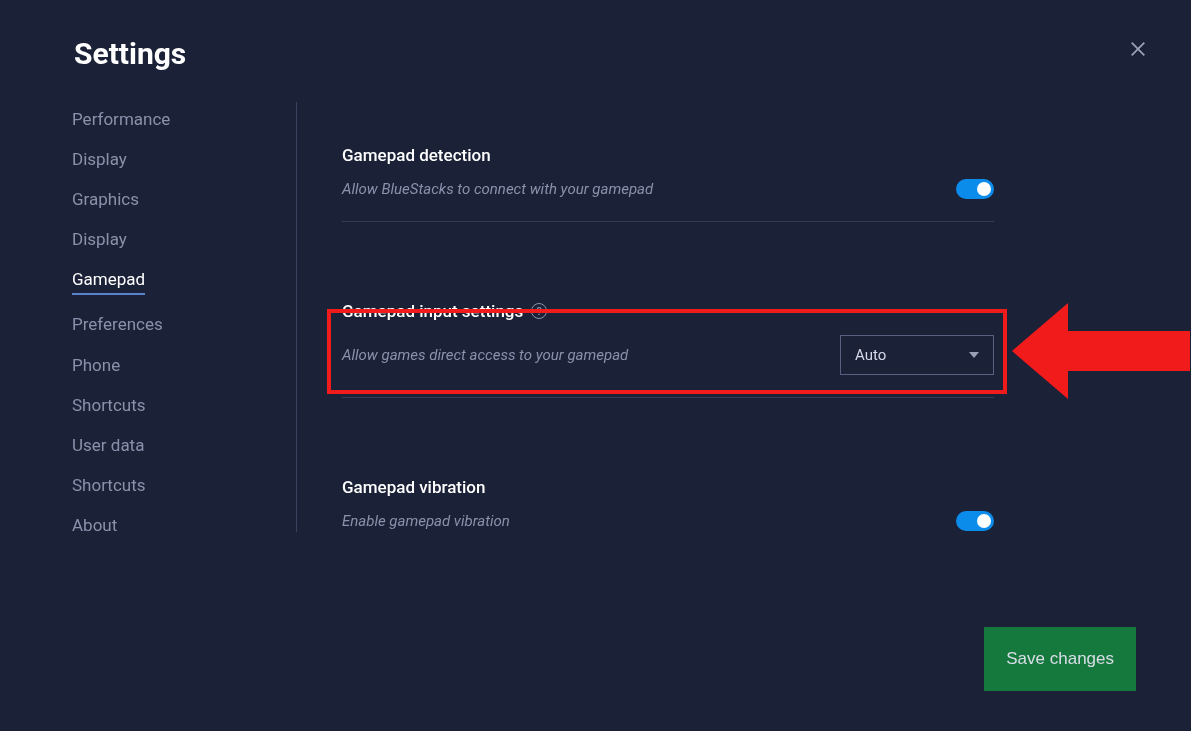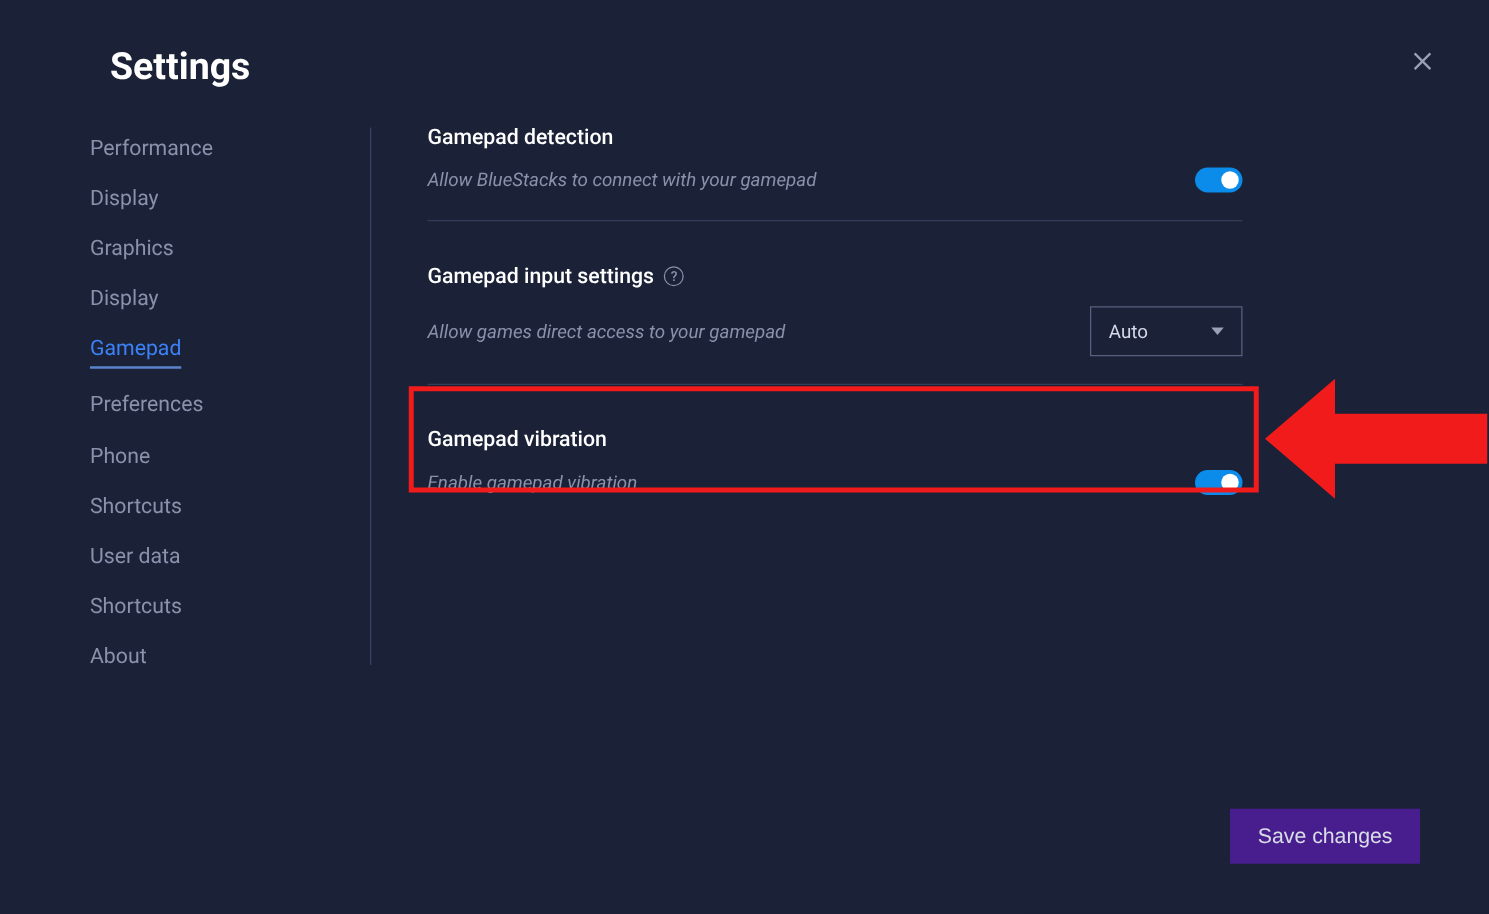--- a/index.html
+++ b/index.html
@@ -20,21 +20,21 @@
     height: 22px;
     cursor: pointer;
     display: flex;
     align-items: center;
     justify-content: center;
   }
   .close-btn svg { stroke: #9aa0b6; stroke-width: 2; }
   .header {
     position: absolute;
     top: 36px;
-    left: 88px;
+    left: 74px;
     font-size: 30px;
     font-weight: 700;
     color: #ffffff;
   }
   .sidebar {
     position: absolute;
     top: 108px;
     left: 72px;
     width: 215px;
     display: flex;
@@ -42,21 +42,21 @@
     gap: 18px;
   }
   .sidebar-item {
     font-size: 17px;
     color: #8a91ab;
     cursor: pointer;
     line-height: 1.3;
     width: fit-content;
   }
   .sidebar-item.active {
-    color: #3b82f6;
+    color: #ffffff;
     border-bottom: 2px solid #5a83cc;
     padding-bottom: 3px;
   }
   .divider {
     position: absolute;
     top: 102px;
     left: 296px;
     width: 1px;
     height: 430px;
     background: #3a4260;
@@ -69,20 +69,21 @@
   }
   .section { padding-bottom: 22px; }
   .section + .section { padding-top: 34px; border-top: 1px solid #343c58; }
   .section-title {
     font-size: 17px;
     color: #ffffff;
     font-weight: 500;
     display: flex;
     align-items: center;
     gap: 8px;
+    margin-top: 45px;
   }
   .section-row {
     margin-top: 14px;
     display: flex;
     align-items: center;
     justify-content: space-between;
   }
   .section-desc {
     font-size: 15px;
     color: #8a91ab;
@@ -111,21 +112,21 @@
     content: "";
     position: absolute;
     right: 3px;
     top: 3px;
     width: 14px;
     height: 14px;
     background: #fff;
     border-radius: 50%;
   }
   .select-box {
-    width: 122px;
+    width: 154px;
     height: 40px;
     border: 1px solid #586080;
     background: transparent;
     display: flex;
     align-items: center;
     justify-content: space-between;
     padding: 0 14px;
     color: #d4d8e8;
     font-size: 15px;
     cursor: pointer;
@@ -150,24 +151,24 @@
     top: 303px;
     left: 1012px;
     width: 178px;
     height: 96px;
     pointer-events: none;
   }
   .save-btn {
     position: absolute;
     right: 55px;
     bottom: 40px;
-    background: #4c1d95;
+    background: #15803d;
     color: #e9edf7;
     font-size: 17px;
-    padding: 12px 22px;
+    padding: 22px 22px;
     border: none;
     cursor: pointer;
     opacity: 0.92;
   }
 </style>
 </head>
 <body>
 
 <div class="close-btn">
   <svg viewBox="0 0 20 20" width="18" height="18">

